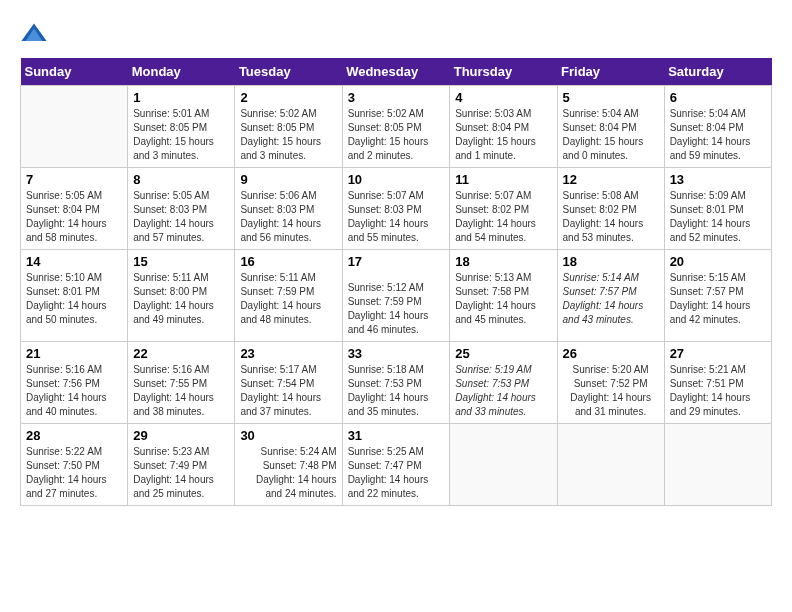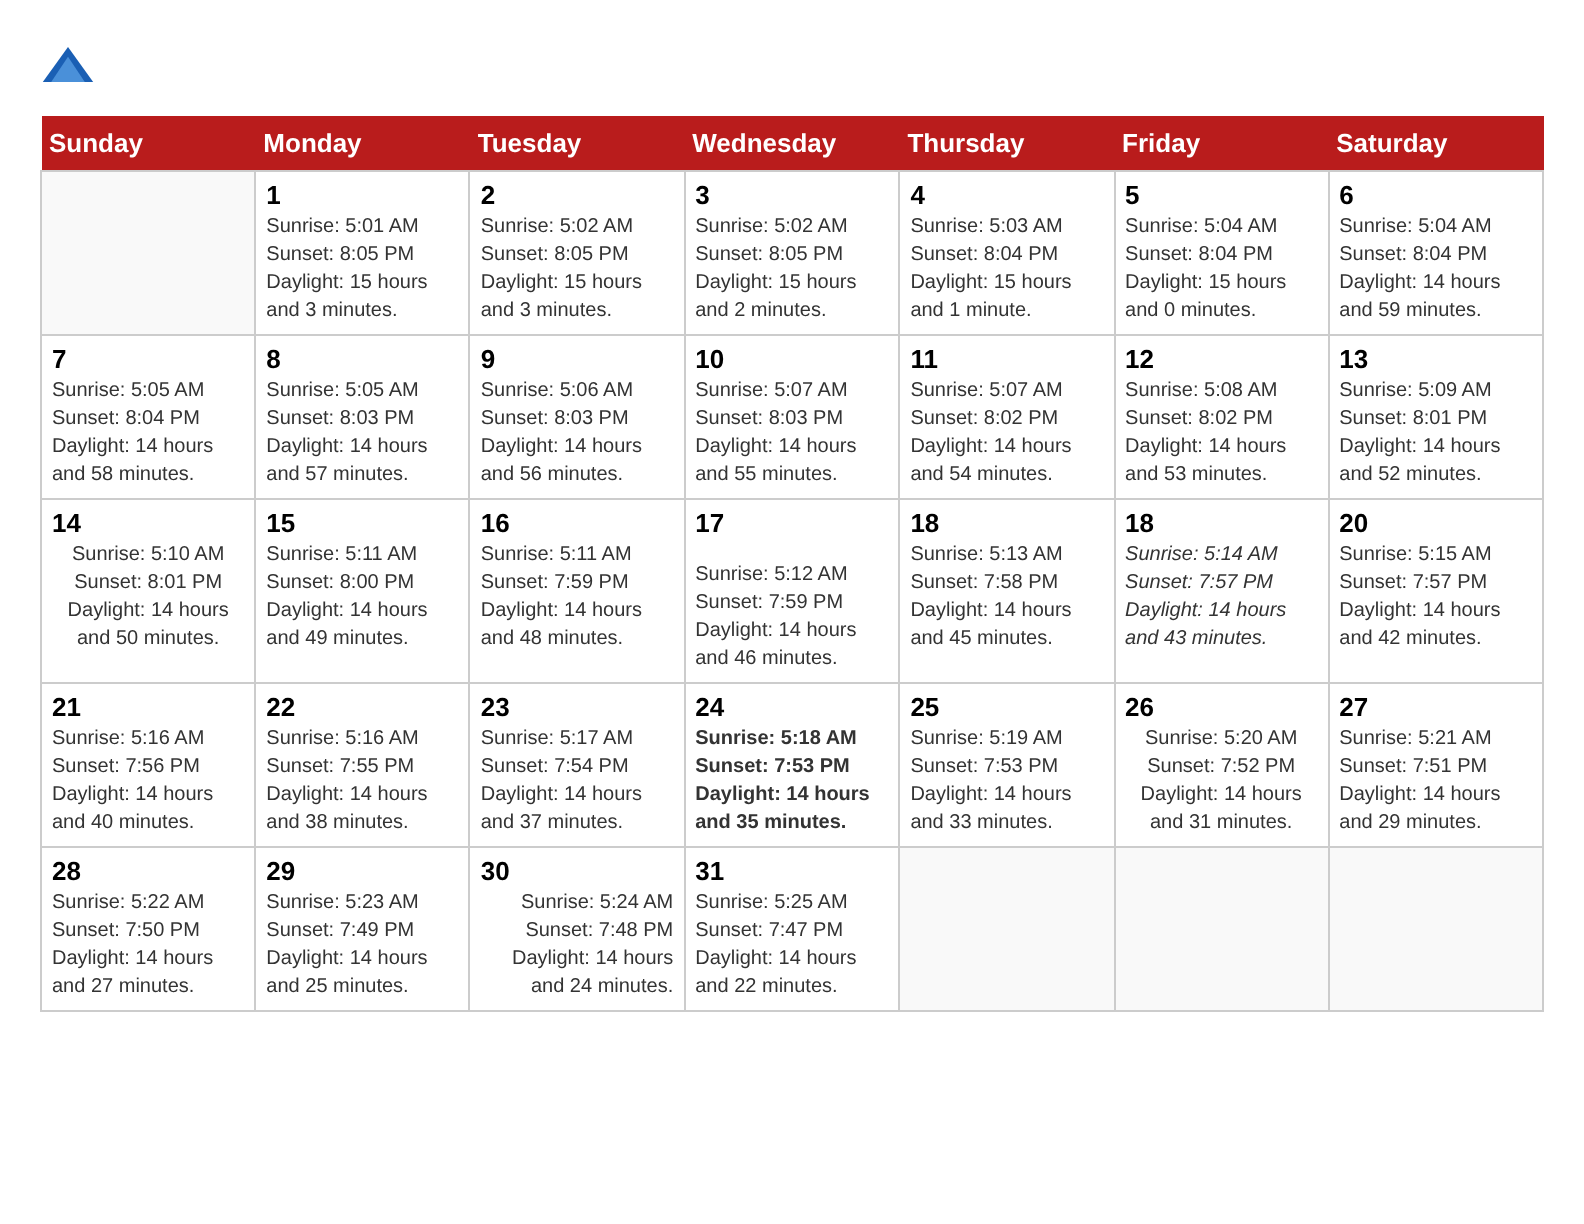--- a/index.html
+++ b/index.html
@@ -38,21 +38,21 @@
       font-size: 16px;
       color: #444;
       margin-top: 2px;
     }
     .calendar {
       width: 100%;
       border-collapse: collapse;
       font-size: 11px;
     }
     .calendar th {
-      background-color: #b91c1c;
+      background-color: #4c1d95;
       color: #fff;
       padding: 6px 4px;
       text-align: left;
       font-size: 13px;
       font-weight: bold;
     }
     .calendar td {
       border: 1px solid #ccc;
       vertical-align: top;
       padding: 4px 5px;
@@ -198,21 +198,21 @@
           <div class="day-number">13</div>
           <div class="day-info" style="white-space: pre-line;">Sunrise: 5:09 AM
 Sunset: 8:01 PM
 Daylight: 14 hours
 and 52 minutes.</div>
         </td>
       </tr>
       <tr>
         <td>
           <div class="day-number">14</div>
-          <div class="day-info" style="white-space: pre-line; text-align: center;">Sunrise: 5:10 AM
+          <div class="day-info" style="white-space: pre-line;">Sunrise: 5:10 AM
 Sunset: 8:01 PM
 Daylight: 14 hours
 and 50 minutes.</div>
         </td>
         <td>
           <div class="day-number">15</div>
           <div class="day-info" style="white-space: pre-line;">Sunrise: 5:11 AM
 Sunset: 8:00 PM
 Daylight: 14 hours
 and 49 minutes.</div>
@@ -269,29 +269,29 @@
 and 38 minutes.</div>
         </td>
         <td>
           <div class="day-number">23</div>
           <div class="day-info" style="white-space: pre-line;">Sunrise: 5:17 AM
 Sunset: 7:54 PM
 Daylight: 14 hours
 and 37 minutes.</div>
         </td>
         <td>
-          <div class="day-number">24</div>
-          <div class="day-info" style="white-space: pre-line; font-weight: bold;">Sunrise: 5:18 AM
+          <div class="day-number">33</div>
+          <div class="day-info" style="white-space: pre-line;">Sunrise: 5:18 AM
 Sunset: 7:53 PM
 Daylight: 14 hours
 and 35 minutes.</div>
         </td>
         <td>
           <div class="day-number">25</div>
-          <div class="day-info" style="white-space: pre-line;">Sunrise: 5:19 AM
+          <div class="day-info" style="white-space: pre-line; font-style: italic;">Sunrise: 5:19 AM
 Sunset: 7:53 PM
 Daylight: 14 hours
 and 33 minutes.</div>
         </td>
         <td>
           <div class="day-number">26</div>
           <div class="day-info" style="white-space: pre-line; text-align: center;">Sunrise: 5:20 AM
 Sunset: 7:52 PM
 Daylight: 14 hours
 and 31 minutes.</div>

